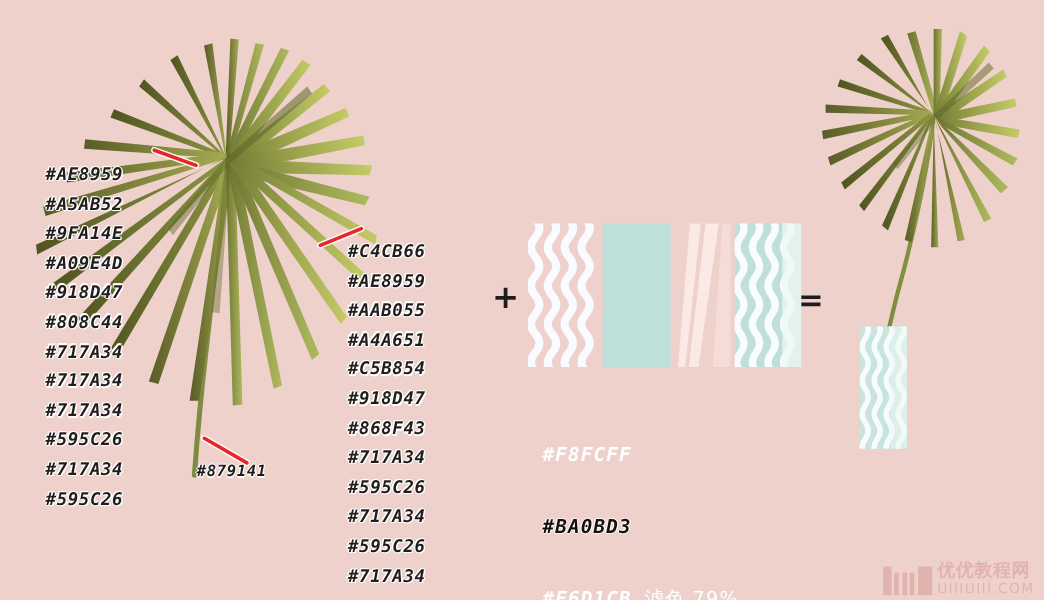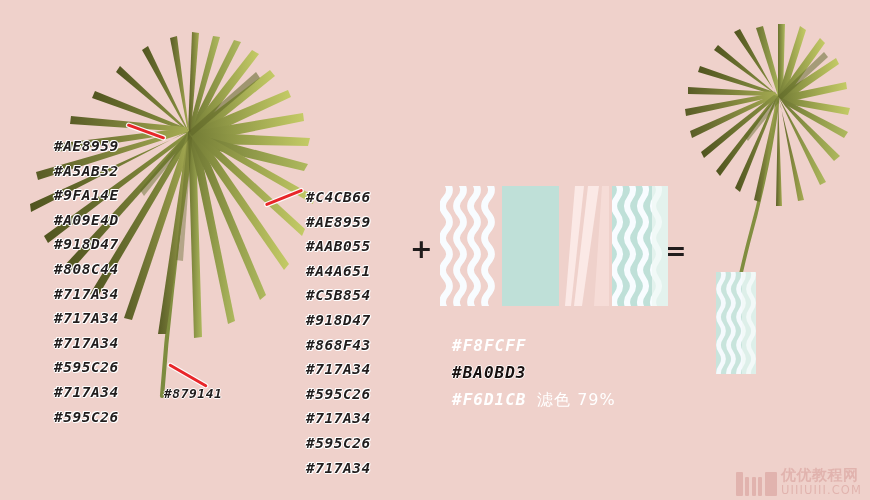--- a/index.html
+++ b/index.html
@@ -6,40 +6,40 @@
   html,body{ background:#ffffff; }
   #stage{
     position:relative;
     width:870px; height:500px;
     background:#EFD1CB;
     overflow:hidden;
     font-family:"DejaVu Sans Mono", monospace;
   }
 
   
-  .code-col{ position:absolute;margin-left:16px; }
+  .code-col{ position:absolute; }
   .code-col .code{
     font-family:"DejaVu Sans Mono", monospace;
     font-size:14.5px;
     font-weight:700;
     font-style:italic;
     letter-spacing:0.5px;
     color:#211d1d;
     line-height:24.6px;
     white-space:nowrap;
     text-shadow:
        1px 0 0 rgba(255,255,255,.95),
       -1px 0 0 rgba(255,255,255,.95),
        0 1px 0 rgba(255,255,255,.95),
        0 -1px 0 rgba(255,255,255,.95),
        1px 1px 0 rgba(255,255,255,.95),
       -1px -1px 0 rgba(255,255,255,.95);
   }
   #col1{ left:38px; top:134px; }
-  #col2{ left:290px; top:185px; }
+  #col2{ left:290px; top:198px; }
 
   .stem-code{
     position:absolute; left:164px; top:386px;
     font-family:"DejaVu Sans Mono", monospace;
     font-size:13px; font-weight:700; font-style:italic;
     letter-spacing:.5px; color:#211d1d; white-space:nowrap;
     text-shadow:
        1px 0 0 rgba(255,255,255,.95),-1px 0 0 rgba(255,255,255,.95),
        0 1px 0 rgba(255,255,255,.95),0 -1px 0 rgba(255,255,255,.95);
   }
@@ -79,20 +79,21 @@
 
   
   #result-codes{ position:absolute; left:452px; top:332px; }
   #result-codes .rline{
     font-family:"DejaVu Sans Mono", monospace;
     font-size:16px; font-weight:700; font-style:italic;
     letter-spacing:1px;
     line-height:27px;
     color:#ffffff;
     white-space:nowrap;
+    margin-top:33px;
   }
   #result-codes .rline.dark{
     color:#18100f;
     text-shadow:
        1px 0 0 rgba(255,255,255,.85),-1px 0 0 rgba(255,255,255,.85),
        0 1px 0 rgba(255,255,255,.85),0 -1px 0 rgba(255,255,255,.85);
   }
   #result-codes .rline .cn{
     font-family:"DejaVu Sans", sans-serif;
     font-style:normal; font-weight:400;

